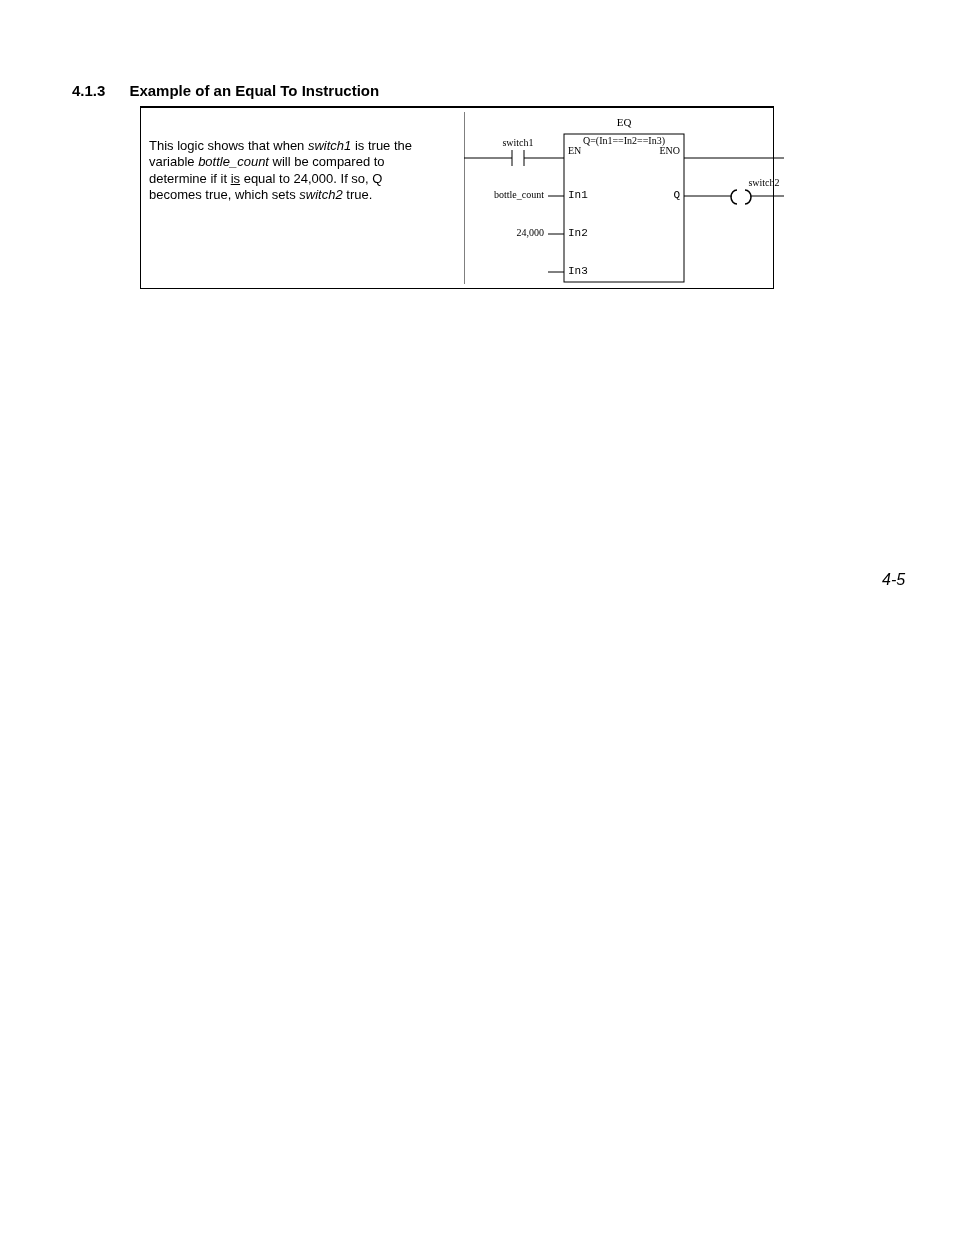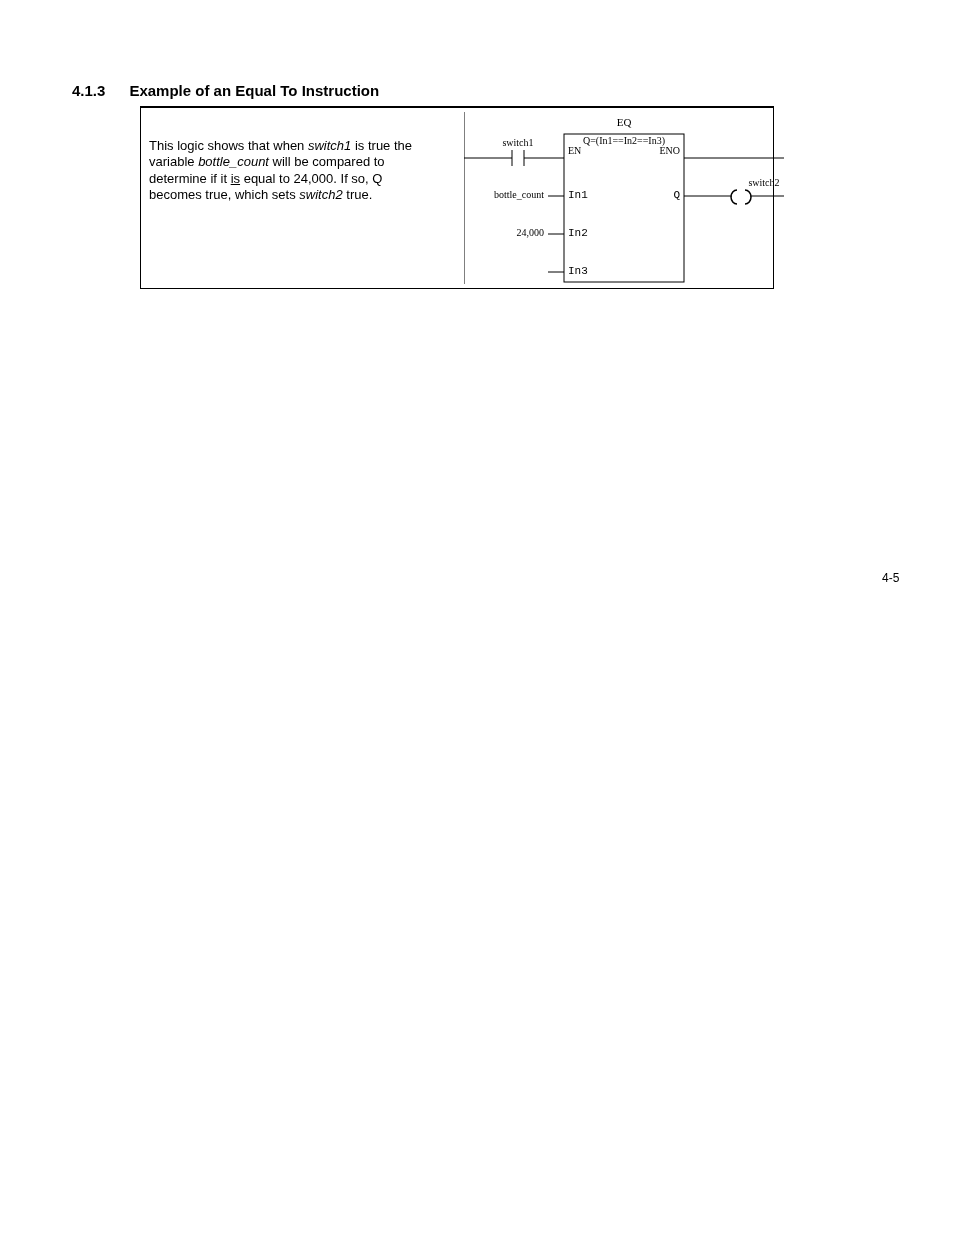--- a/index.html
+++ b/index.html
@@ -50,21 +50,22 @@
     top: 2px;
     left: 310px;
     width: 320px;
     height: 176px;
     padding-left: 13px;
   }
   .page-num {
     position: absolute;
     top: 571px;
     left: 882px;
-    font-size: 12px;
+    font-size: 16px;
+    font-style: italic;
   }
   svg text.serif { font-family: "Times New Roman", serif; }
   svg text.mono  { font-family: "Courier New", monospace; }
 </style>
 </head>
 <body>
 
 <div class="page">
   <div class="heading-row">
     <span>4.1.3</span>

